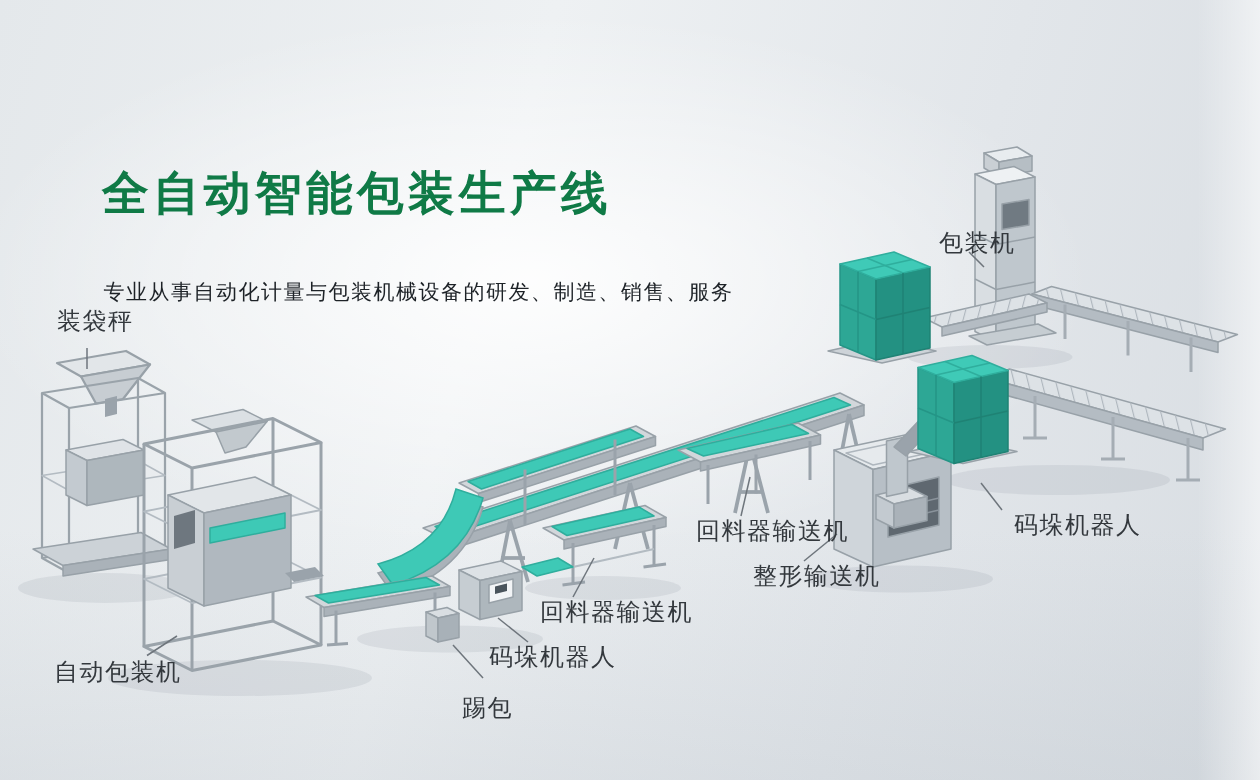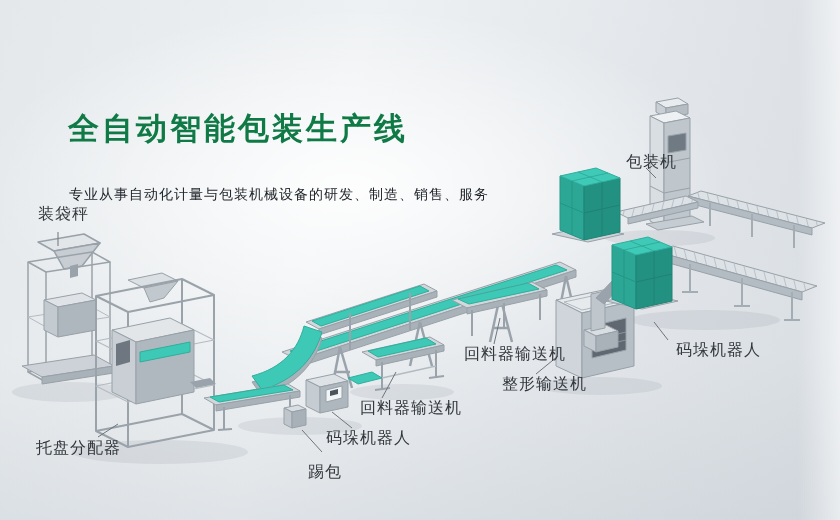--- a/index.html
+++ b/index.html
@@ -268,21 +268,21 @@
       <line x1="536" y1="374" x2="558" y2="356"></line>
       <line x1="668" y1="340" x2="654" y2="322"></line>
     </g>
   </svg>
 
   <div class="title">全自动智能包装生产线</div>
   <div class="subtitle">专业从事自动化计量与包装机械设备的研发、制造、销售、服务</div>
 
   <div class="mlabel" style="left:38px;top:204px">装袋秤</div>
   <div class="mlabel" style="left:626px;top:152px">包装机</div>
-  <div class="mlabel" style="left:36px;top:438px">托盘分配器</div>
+  <div class="mlabel" style="left:36px;top:438px">自动包装机</div>
   <div class="mlabel" style="left:308px;top:462px">踢包</div>
   <div class="mlabel" style="left:326px;top:428px">码垛机器人</div>
   <div class="mlabel" style="left:360px;top:398px">回料器输送机</div>
   <div class="mlabel" style="left:464px;top:344px">回料器输送机</div>
   <div class="mlabel" style="left:502px;top:374px">整形输送机</div>
   <div class="mlabel" style="left:676px;top:340px">码垛机器人</div>
 
 </div>
 
 </body></html>

